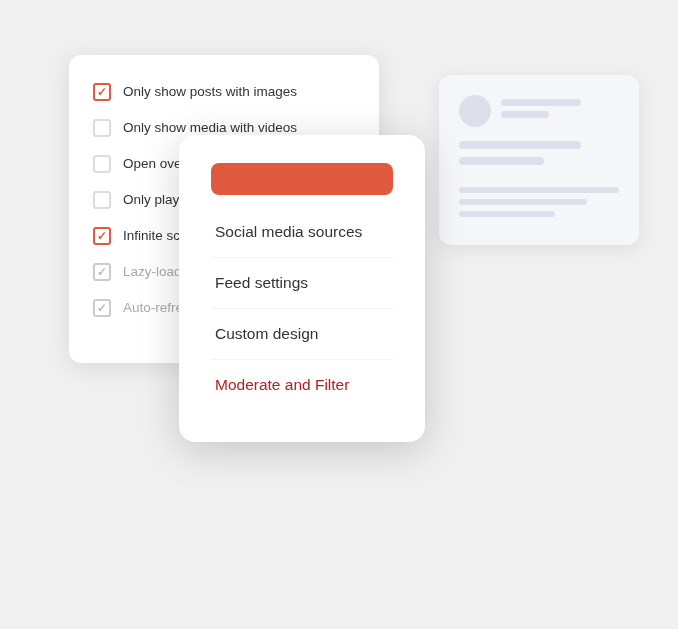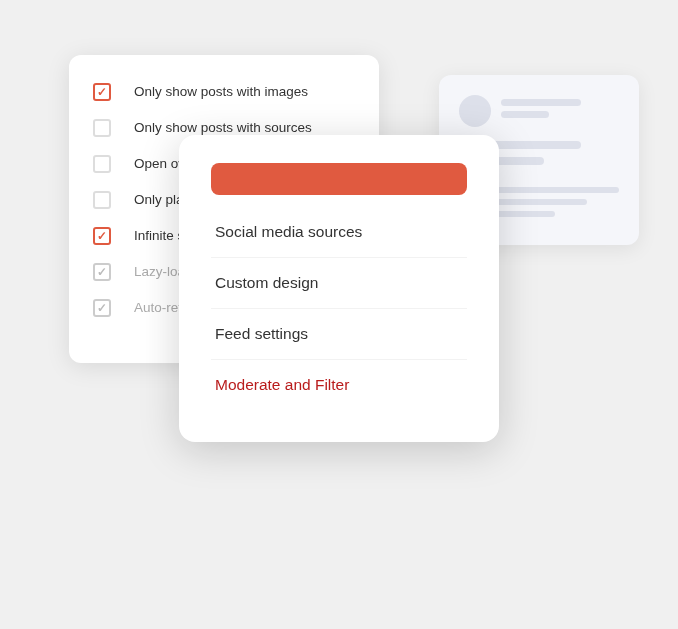--- a/index.html
+++ b/index.html
@@ -31,21 +31,21 @@
       background: #fff;
       border-radius: 12px;
       padding: 28px 24px;
       box-shadow: 0 4px 24px rgba(0,0,0,0.10);
       z-index: 1;
     }
 
     .checkbox-item {
       display: flex;
       align-items: center;
-      gap: 23px;
+      gap: 12px;
       margin-bottom: 18px;
     }
 
     .checkbox {
       width: 18px;
       height: 18px;
       border: 2px solid #ddd;
       border-radius: 3px;
       display: flex;
       align-items: center;
@@ -160,21 +160,21 @@
 
     .preview-small-lines {
       margin-top: 12px;
     }
 
     
     .main-card {
       position: absolute;
       top: 100px;
       left: 140px;
-      width: 320px;
+      width: 246px;
       background: #fff;
       border-radius: 16px;
       padding: 28px 32px 32px;
       box-shadow: 0 8px 40px rgba(0,0,0,0.18);
       z-index: 10;
     }
 
     .add-source-btn {
       display: block;
       width: 100%;
@@ -216,21 +216,21 @@
 <div class="scene">
 
   <div class="bg-card">
     <div id="checkboxes-container">
         <div class="checkbox-item">
           <div class="checkbox checked"></div>
           <span class="checkbox-label">Only show posts with images</span>
         </div>
         <div class="checkbox-item">
           <div class="checkbox"></div>
-          <span class="checkbox-label">Only show posts with sources</span>
+          <span class="checkbox-label">Only show media with videos</span>
         </div>
         <div class="checkbox-item">
           <div class="checkbox"></div>
           <span class="checkbox-label">Open overla…</span>
         </div>
         <div class="checkbox-item">
           <div class="checkbox"></div>
           <span class="checkbox-label">Only play vi…</span>
         </div>
         <div class="checkbox-item">
@@ -268,19 +268,19 @@
       <div class="preview-big-line" style="width:100%; height:6px; margin-bottom:6px"></div>
       <div class="preview-big-line" style="width:80%; height:6px; margin-bottom:6px"></div>
       <div class="preview-big-line" style="width:60%; height:6px;"></div>
     </div>
   </div>
 
   <div class="main-card">
     <button class="add-source-btn"></button>
     <div id="menu-items-container">
         <div class="menu-item">Social media sources</div>
+        <div class="menu-item">Feed settings</div>
         <div class="menu-item">Custom design</div>
-        <div class="menu-item">Feed settings</div>
         <div class="menu-item dimmed">Moderate and Filter</div>
       </div>
   </div>
 
 </div>
 
 </body></html>

